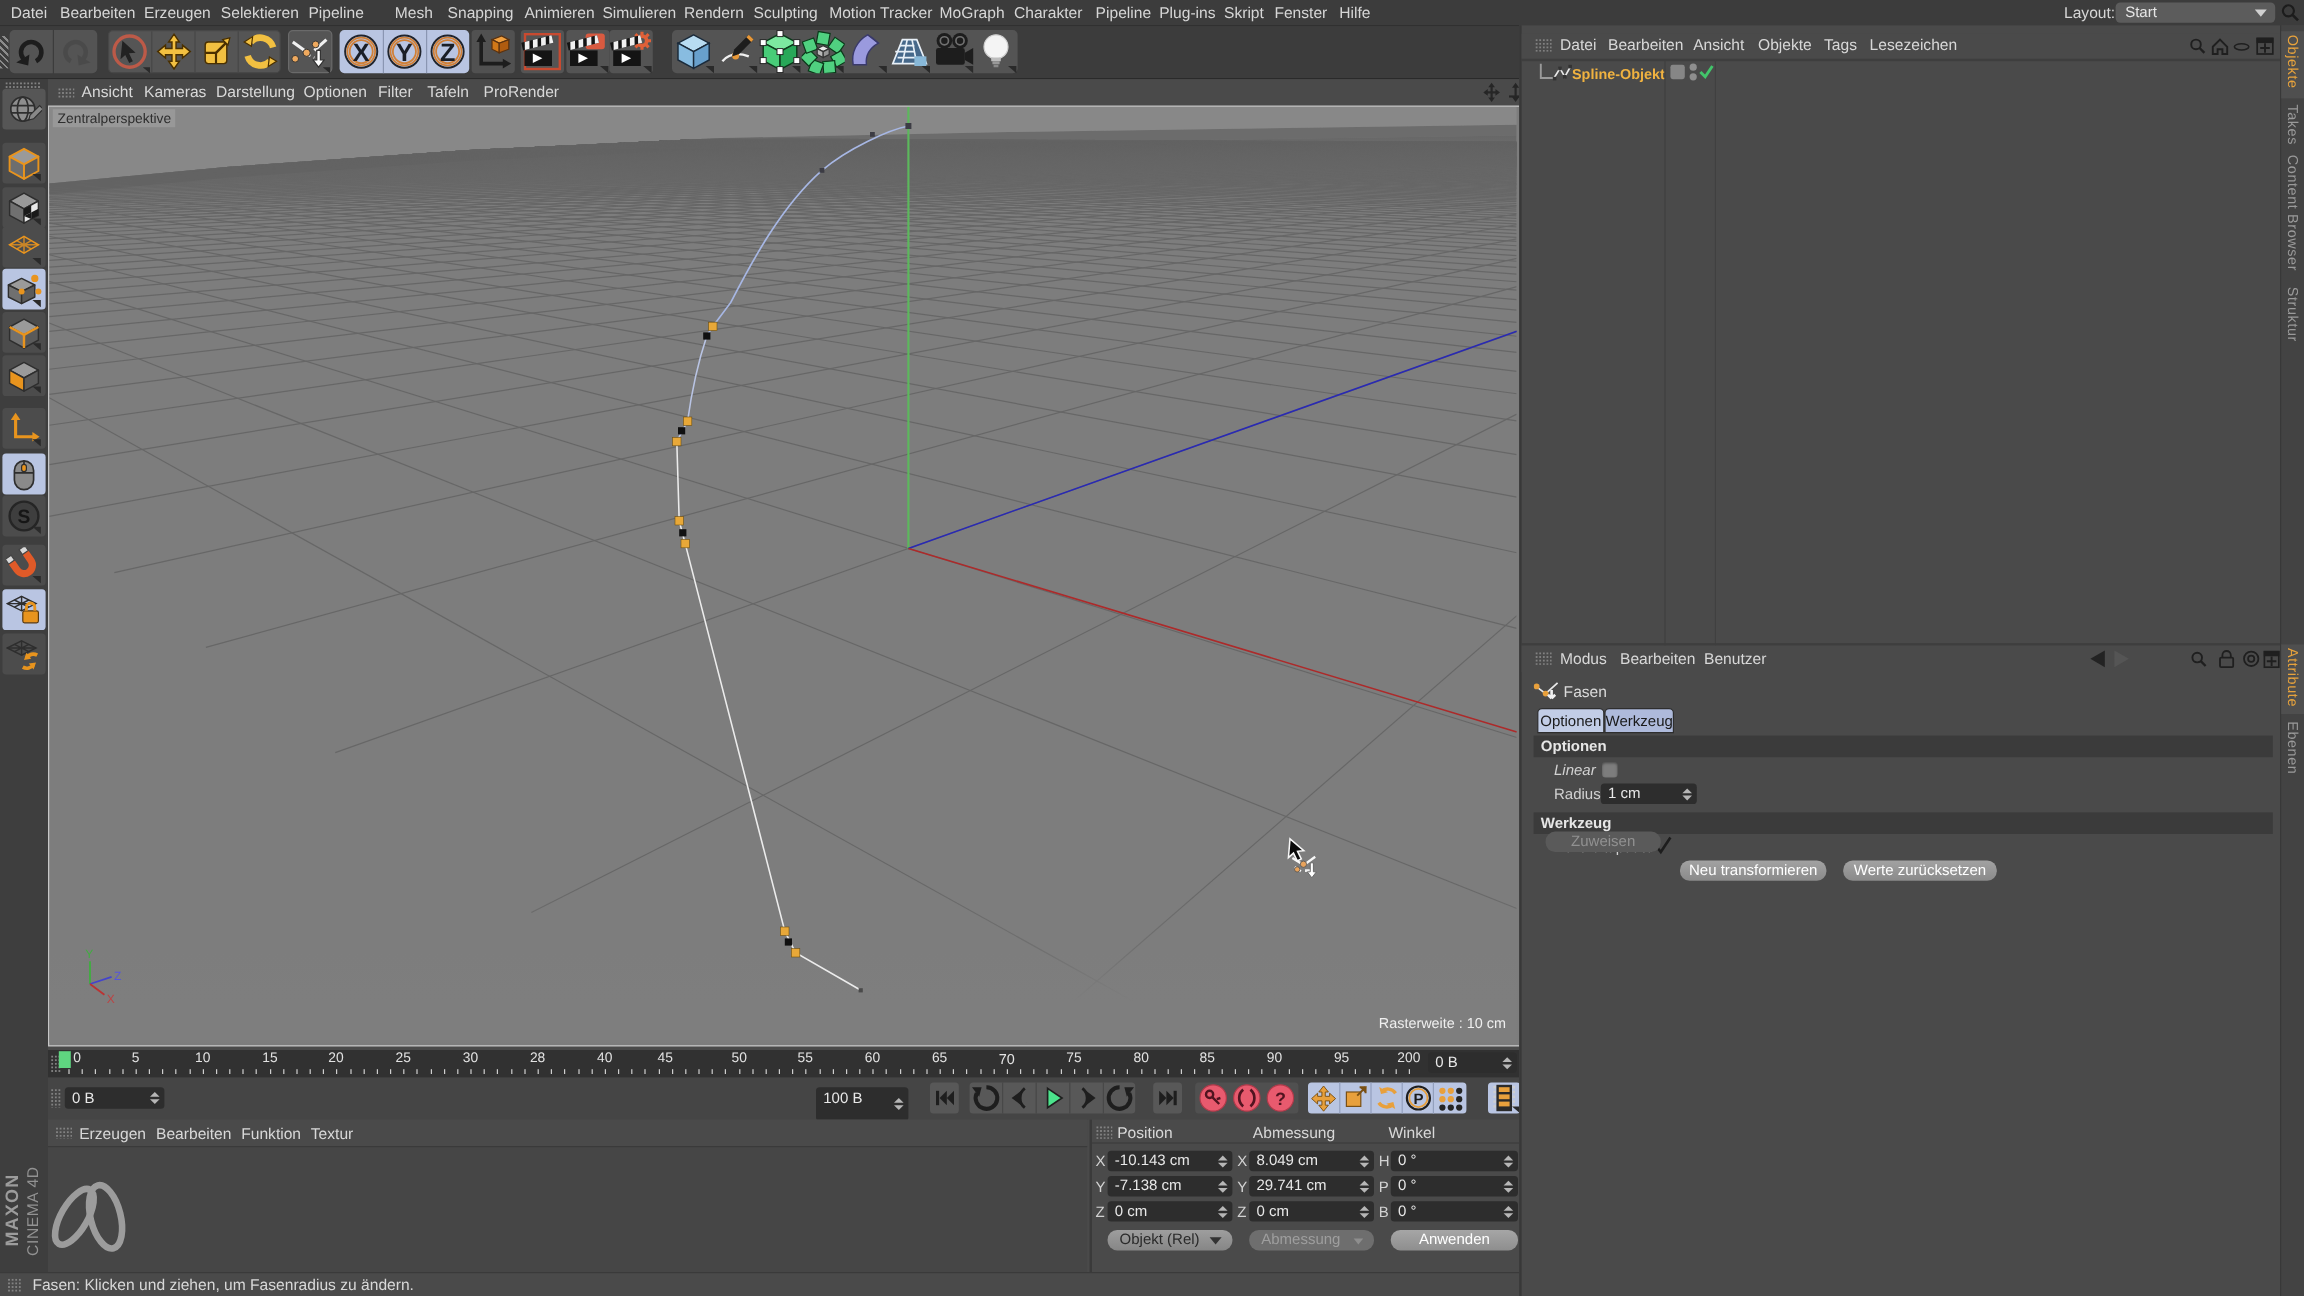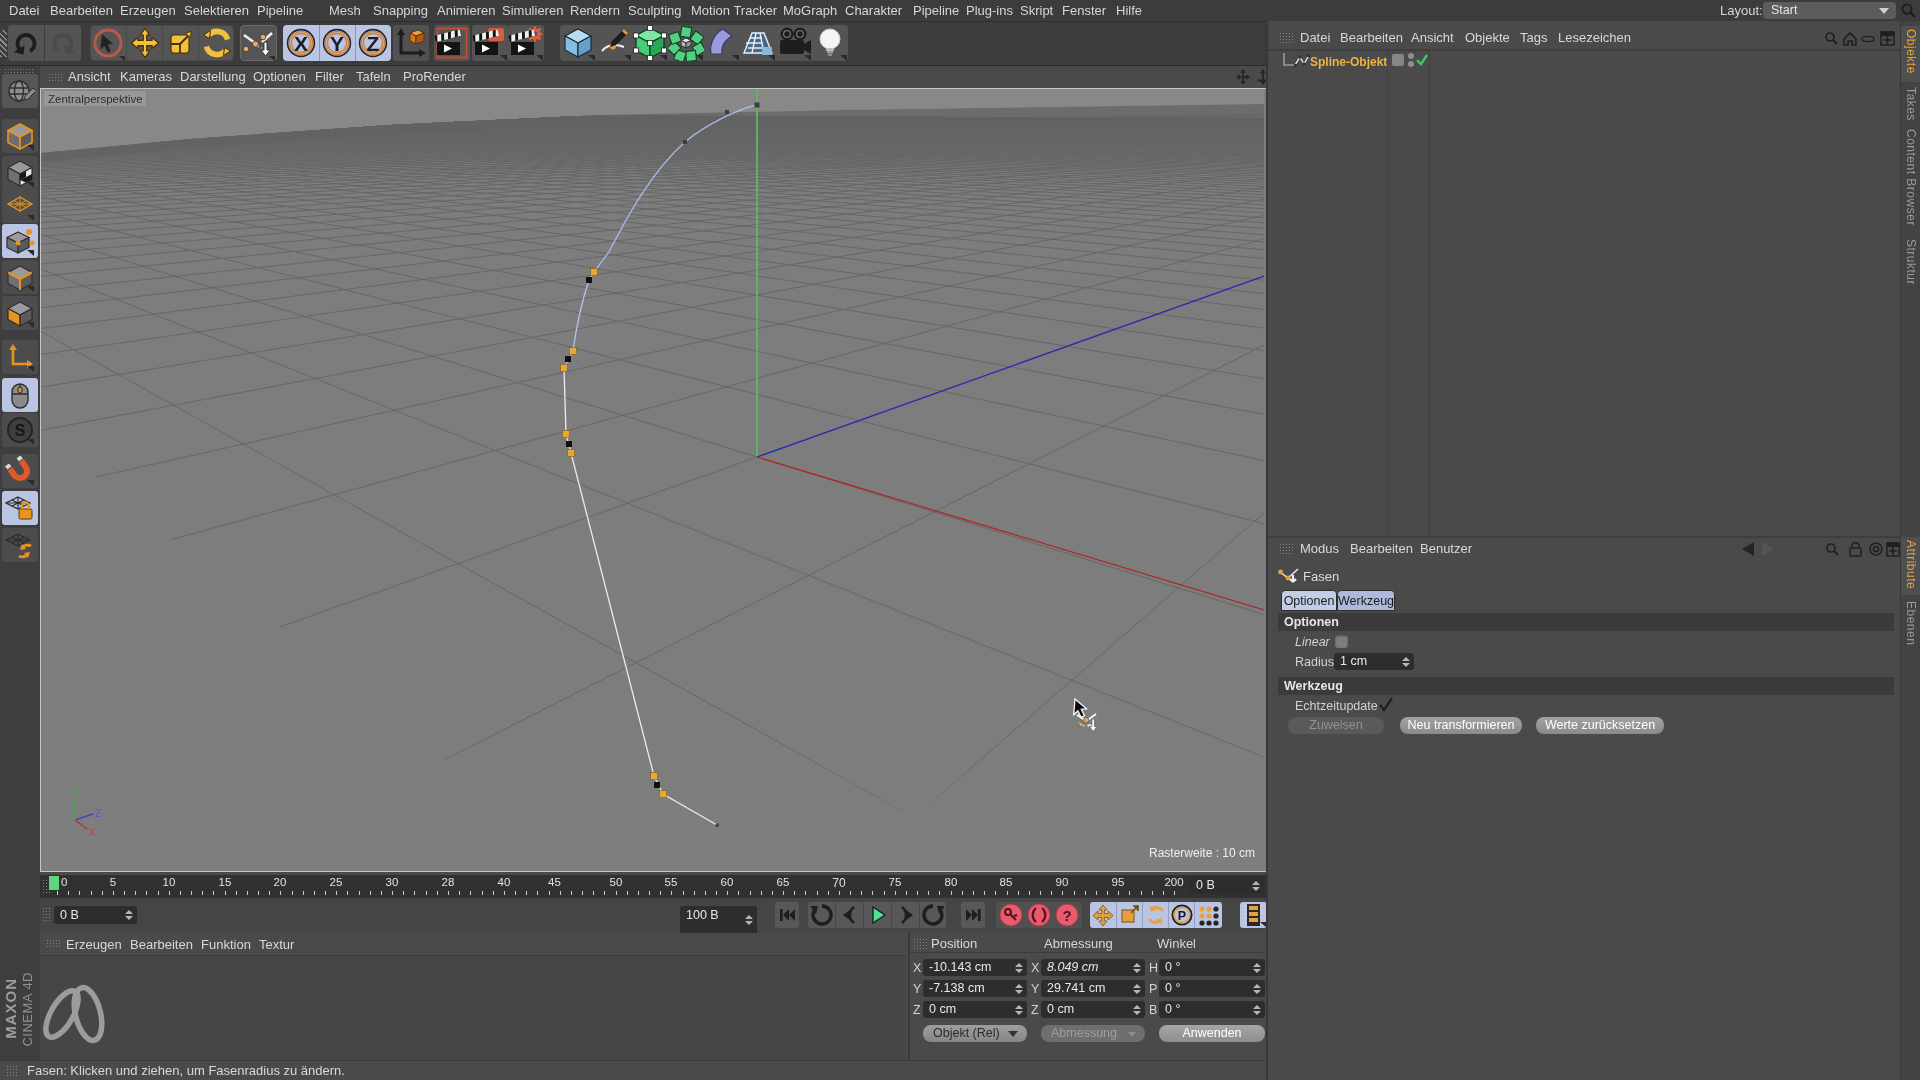--- a/index.html
+++ b/index.html
@@ -1184,21 +1184,21 @@
 <span class="albl" style="left:3px;top:70px;">Z</span>
 <div class="fld" style="left:13px;top:68px;width:104px;height:17px;">
       <span style="position:absolute;left:6px;top:1px;">0 cm</span>
       <span class="spin">
         <i class="u"></i>
         <i class="d"></i>
       </span>
     </div>
 <span class="albl" style="left:121px;top:28px;">X</span>
 <div class="fld" style="left:131px;top:26px;width:104px;height:17px;">
-      <span style="position:absolute;left:6px;top:1px;font-style:italic;">8.049 cm</span>
+      <span style="position:absolute;left:6px;top:1px;">8.049 cm</span>
       <span class="spin">
         <i class="u"></i>
         <i class="d"></i>
       </span>
     </div>
 <span class="albl" style="left:121px;top:49px;">Y</span>
 <div class="fld" style="left:131px;top:47px;width:104px;height:17px;">
       <span style="position:absolute;left:6px;top:1px;">29.741 cm</span>
       <span class="spin">
         <i class="u"></i>
@@ -1334,21 +1334,21 @@
       <span class="spin">
         <i class="u"></i>
         <i class="d"></i>
       </span>
     </div>
 <div class="sect" style="top:656px;">Werkzeug</div>
 <span class="albl" style="left:27px;top:678px;">Echtzeitupdate</span>
 <svg class="abs" style="left:110px;top:675px" width="16" height="16">
       <path d="M2 9l4 5 8-12" stroke="#1d1d1d" stroke-width="2.2" fill="none"></path>
     </svg>
-<div class="btn" style="left:20px;top:696px;width:96px;background:#5a5a5a;color:#919191;">Zuweisen</div>
+<div class="btn" style="left:20px;top:672px;width:96px;background:#5a5a5a;color:#919191;">Zuweisen</div>
 <div class="btn" style="left:132px;top:696px;width:122px;background:linear-gradient(#a2a2a2,#8a8a8a);color:#fff;">Neu transformieren</div>
 <div class="btn" style="left:268px;top:696px;width:128px;background:linear-gradient(#a2a2a2,#8a8a8a);color:#fff;">Werte zurücksetzen</div>
 
 <div class="abs" style="left:632px;top:0;width:22px;height:1059px;background:#434343;border-left:1px solid #383838;"></div>
 <div class="abs" style="left:633px;top:5px;width:21px;height:56px;background:#4f4f4f;border-radius:0 0 0 0;"></div>
 <span class="vtab" style="top:8px;color:#e8a33c;">Objekte</span>
 <span class="vtab" style="top:66px;">Takes</span>
 <span class="vtab" style="top:108px;">Content Browser</span>
 <span class="vtab" style="top:218px;">Struktur</span>
 <div class="abs" style="left:633px;top:516px;width:21px;height:58px;background:#4f4f4f;"></div>

